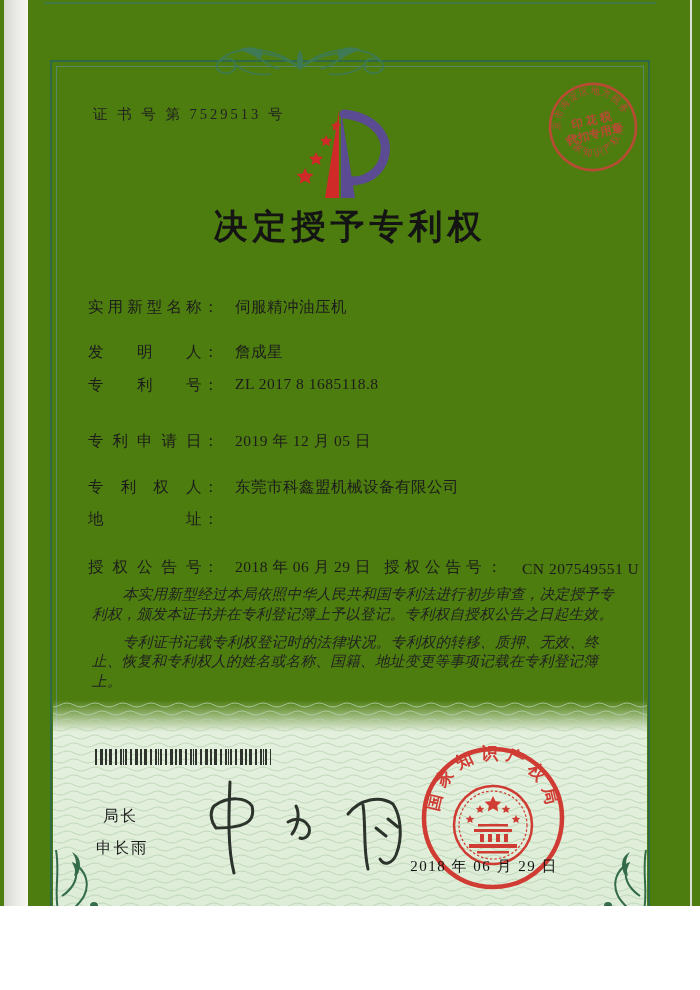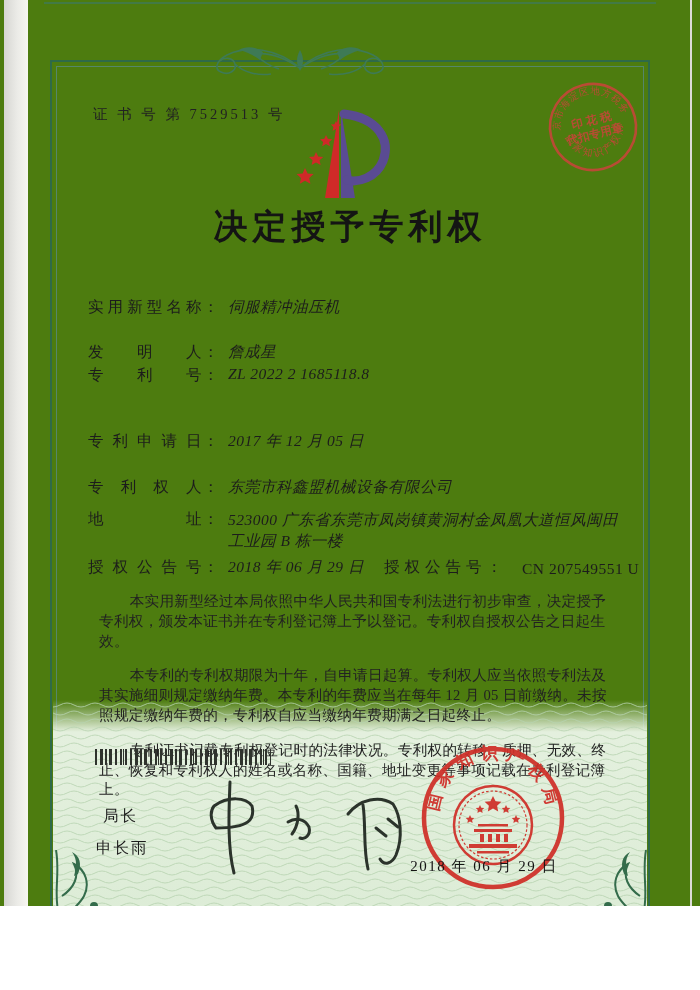--- a/index.html
+++ b/index.html
@@ -16,28 +16,28 @@
   #frame-outer{left:50px;top:60px;width:600px;height:868px;border:2.5px solid #2e6a49;box-sizing:border-box;}
   #frame-inner{left:56px;top:66px;width:588px;height:856px;border:1px solid #55876a;box-sizing:border-box;}
   
   #cert-no{left:93px;top:105px;font-size:14.5px;letter-spacing:3px;color:#222;}
   #title{left:0;top:204px;width:700px;text-align:center;font-size:34px;font-weight:600;
     letter-spacing:5px;color:#141414;}
   
   .row{position:absolute;left:88px;display:flex;font-size:15.5px;color:#1c1c1c;letter-spacing:.5px;}
   .row .lbl{width:114px;text-align:justify;text-align-last:justify;}
   .row .colon{margin-left:1px;}
-  .row .val{margin-left:9px;font-style:italic;}
+  .row .val{margin-left:16px;}
   .addr-lines span{display:block;line-height:21px;}
   #grant-right{position:absolute;left:384px;display:flex;font-size:15.5px;color:#1c1c1c;align-items:flex-end;}
   #grant-right .lbl2{letter-spacing:5px;}
   #grant-right .val{margin-left:20px;letter-spacing:.5px;}
   
   #paras{left:84px;top:577px;width:552px;font-size:14.6px;line-height:19.8px;color:#222;}
-  #paras .para{text-indent:2.1em;margin:15px;letter-spacing:.3px;}
+  #paras .para{text-indent:2.1em;margin:8px;letter-spacing:.3px;font-style:italic;}
   
   #band{left:53px;top:700px;width:594px;height:228px;}
   
   #barcode{left:95px;top:749px;width:176px;height:16px;z-index:3;
     background-image:repeating-linear-gradient(90deg,#2f332d 0 2px,rgba(0,0,0,0) 2px 5px),
                      repeating-linear-gradient(90deg,#2f332d 0 1px,rgba(0,0,0,0) 1px 7px);}
   
   #issuer-title{left:96px;top:806px;font-size:15.5px;letter-spacing:2px;color:#1c1c1c;z-index:4;margin-left:7px;}
   #issuer-name{left:96px;top:838px;font-size:15.5px;letter-spacing:2px;color:#1c1c1c;z-index:4;}
   #signature{left:200px;top:776px;z-index:4;}
@@ -190,57 +190,52 @@
   <div class="row" style="top:297px">
     <span class="lbl">实用新型名称</span>
       <span class="colon">：</span>
     <span class="val">伺服精冲油压机</span>
   </div>
   <div class="row" style="top:342px">
     <span class="lbl">发明人</span>
       <span class="colon">：</span>
     <span class="val">詹成星</span>
   </div>
-  <div class="row" style="top:365px">
+  <div class="row" style="top:375px">
     <span class="lbl">专利号</span>
       <span class="colon">：</span>
-    <span class="val">ZL 2022 2 1685118.8</span>
+    <span class="val">ZL 2017 8 1685118.8</span>
   </div>
   <div class="row" style="top:431px">
     <span class="lbl">专利申请日</span>
       <span class="colon">：</span>
-    <span class="val">2017 年 12 月 05 日</span>
+    <span class="val">2019 年 12 月 05 日</span>
   </div>
   <div class="row" style="top:477px">
     <span class="lbl">专利权人</span>
       <span class="colon">：</span>
     <span class="val">东莞市科鑫盟机械设备有限公司</span>
   </div>
   <div class="row" style="top:509px">
     <span class="lbl">地址</span>
       <span class="colon">：</span>
-    <span class="val addr-lines">
-      <span>523000 广东省东莞市凤岗镇黄洞村金凤凰大道恒风闽田</span>
-      <span>工业园 B 栋一楼</span>
-    </span>
   </div>
   <div class="row" style="top:557px">
     <span class="lbl">授权公告号</span>
       <span class="colon">：</span>
     <span class="val">2018 年 06 月 29 日</span>
   </div>
   <div id="grant-right" style="top:557px">
     <span class="lbl2">授权公告号</span>
       <span>：</span>
     <span class="val">CN 207549551 U</span>
   </div>
 
   <div class="abs" id="paras">
     <p class="para">本实用新型经过本局依照中华人民共和国专利法进行初步审查，决定授予专利权，颁发本证书并在专利登记簿上予以登记。专利权自授权公告之日起生效。</p>
-    <p class="para">本专利的专利权期限为十年，自申请日起算。专利权人应当依照专利法及其实施细则规定缴纳年费。本专利的年费应当在每年 12 月 05 日前缴纳。未按照规定缴纳年费的，专利权自应当缴纳年费期满之日起终止。</p>
     <p class="para">专利证书记载专利权登记时的法律状况。专利权的转移、质押、无效、终止、恢复和专利权人的姓名或名称、国籍、地址变更等事项记载在专利登记簿上。</p>
   </div>
 
   <div class="abs" id="barcode"></div>
 
   <div class="abs" id="issuer-title">局长</div>
   <div class="abs" id="issuer-name">申长雨</div>
 
   <svg class="abs" id="signature" width="210" height="100" viewBox="0 0 210 100">
     <g stroke="#2b332b" stroke-width="3" fill="none" stroke-linecap="round">

